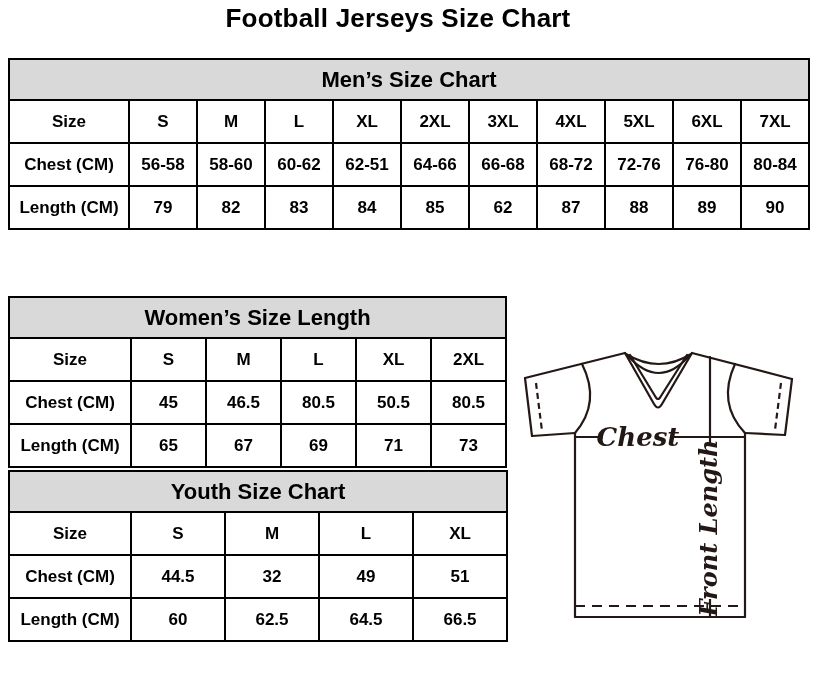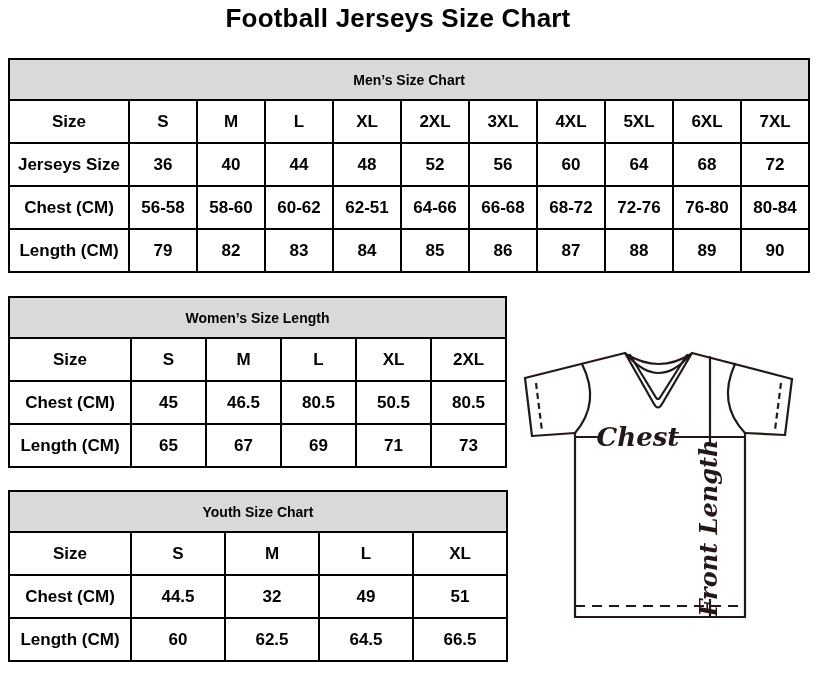--- a/index.html
+++ b/index.html
@@ -39,26 +39,26 @@
     text-align: center;
     vertical-align: middle;
     font-weight: bold;
     font-size: 17px;
     height: 41px;
     overflow: hidden;
     white-space: nowrap;
   }
   table.size-table th.section-header {
     background: #d9d9d9;
-    font-size: 14px;
+    font-size: 22px;
     height: 39px;
   }
   #men-table   { left: 8px; top: 58px;  width: 800px; }
   #women-table { left: 8px; top: 296px; width: 498px; }
-  #youth-table { left: 8px; top: 490px; width: 498px; border-radius: 12px; }
+  #youth-table { left: 8px; top: 470px; width: 498px; border-radius: 12px; }
 
   #men-table   col.label-col { width: 120px; }
   #men-table   col.data-col  { width: 68px;  }
   #women-table col.label-col { width: 122px; }
   #women-table col.data-col  { width: 75px;  }
   #youth-table col.label-col { width: 122px; }
   #youth-table col.data-col  { width: 94px;  }
 
   #jersey-diagram {
     position: absolute;
@@ -117,53 +117,40 @@
       <td>L</td>
       <td>XL</td>
       <td>2XL</td>
       <td>3XL</td>
       <td>4XL</td>
       <td>5XL</td>
       <td>6XL</td>
       <td>7XL</td>
     </tr>
     <tr>
-      <td>Jerseys Size</td>
-      <td>36</td>
-      <td>40</td>
-      <td>44</td>
-      <td>48</td>
-      <td>52</td>
-      <td>56</td>
-      <td>60</td>
-      <td>64</td>
-      <td>68</td>
-      <td>72</td>
-    </tr>
-    <tr>
       <td>Chest (CM)</td>
       <td>56-58</td>
       <td>58-60</td>
       <td>60-62</td>
       <td>62-51</td>
       <td>64-66</td>
       <td>66-68</td>
       <td>68-72</td>
       <td>72-76</td>
       <td>76-80</td>
       <td>80-84</td>
     </tr>
     <tr>
       <td>Length (CM)</td>
       <td>79</td>
       <td>82</td>
       <td>83</td>
       <td>84</td>
       <td>85</td>
-      <td>86</td>
+      <td>62</td>
       <td>87</td>
       <td>88</td>
       <td>89</td>
       <td>90</td>
     </tr>
   </tbody>
 </table>
 
 <table class="size-table" id="women-table">
   <colgroup>

